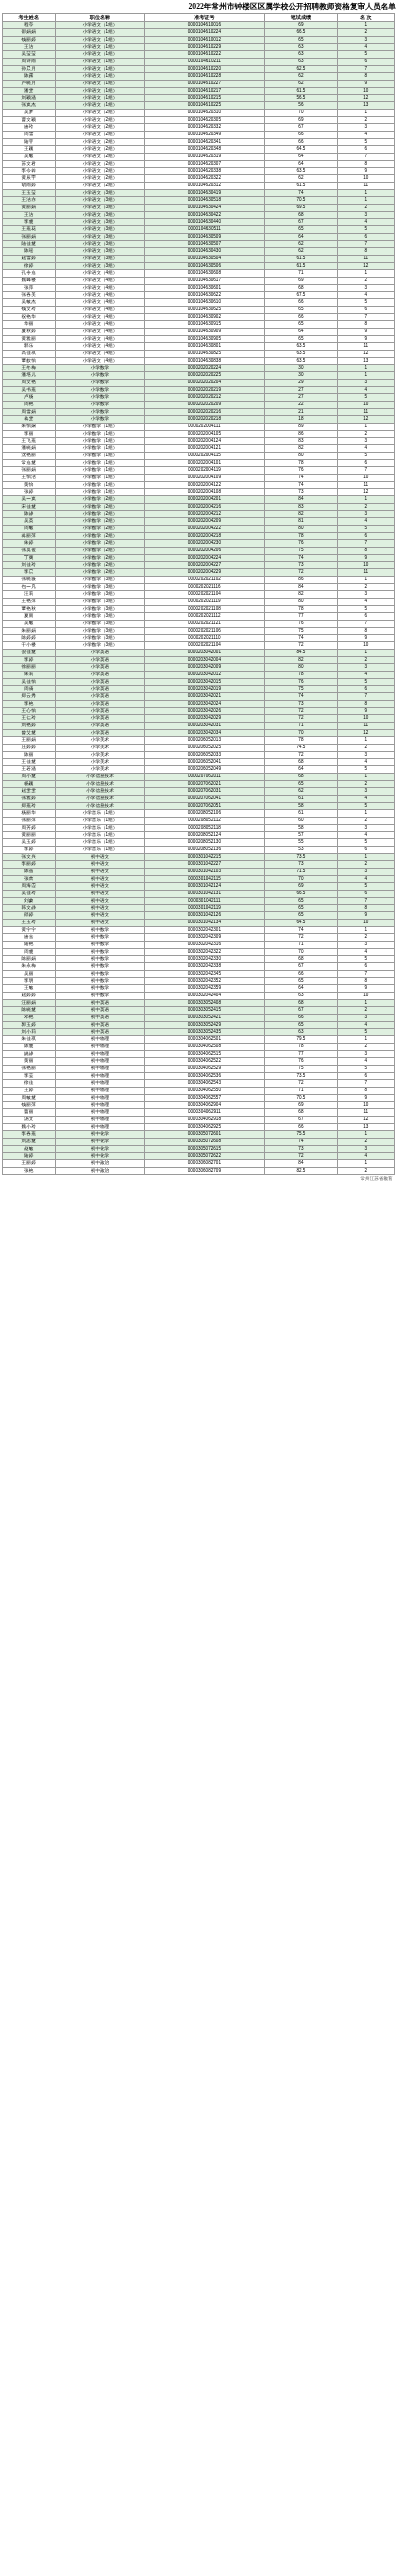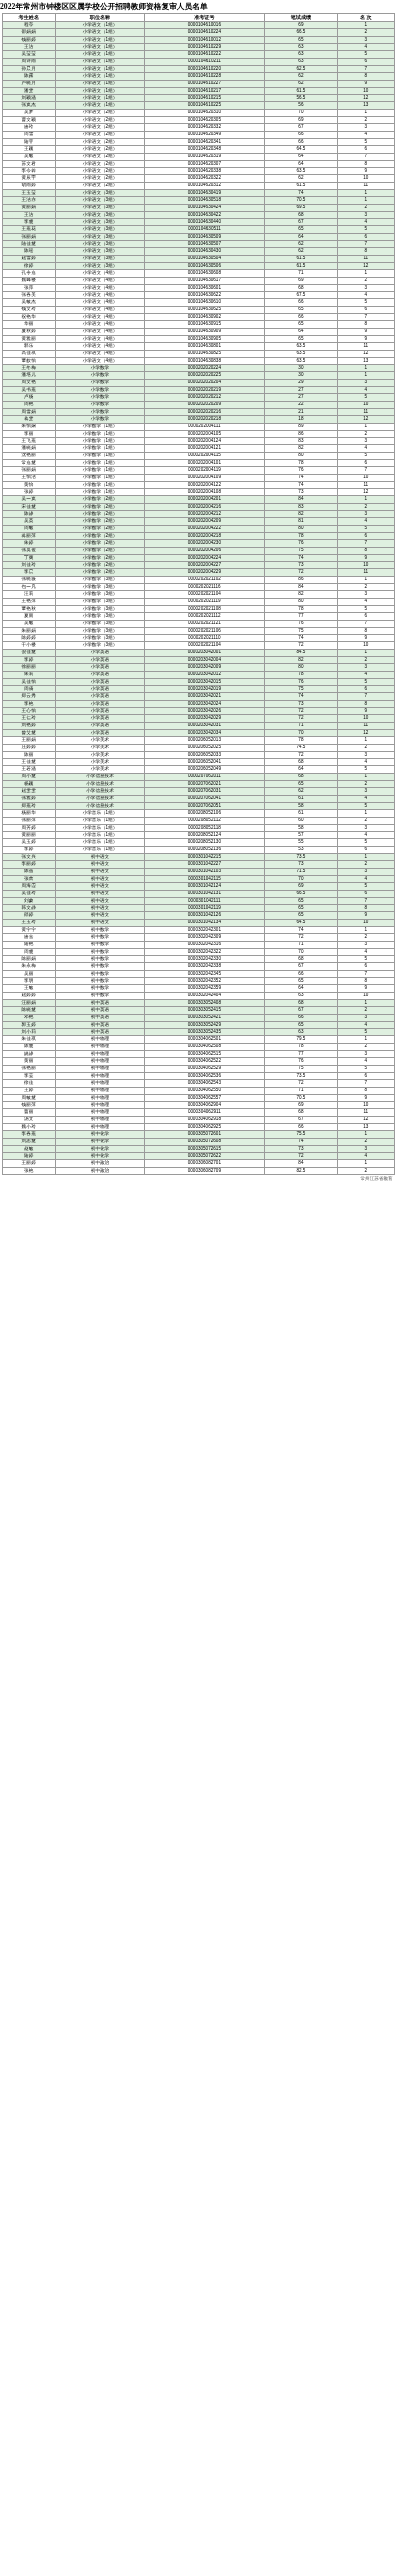--- a/index.html
+++ b/index.html
@@ -4,21 +4,21 @@
 <style>
   html,body{margin:0;padding:0;background:#ffffff;}
   body{
     width:396px;
     font-family:"Liberation Sans","DejaVu Sans",sans-serif;
     color:#000;
     -webkit-font-smoothing:none;
   }
   .page{width:396px;position:relative;padding:0;}
   .title{
-    text-align:left;
+    text-align:right;
     font-family:"Liberation Serif","DejaVu Serif",serif;
     font-weight:bold;
     font-size:7.7px;
     letter-spacing:0px;
     padding:1.7px 0 1.1px 0;
     white-space:nowrap;
   }
   table{
     border-collapse:collapse;
     width:393px;

